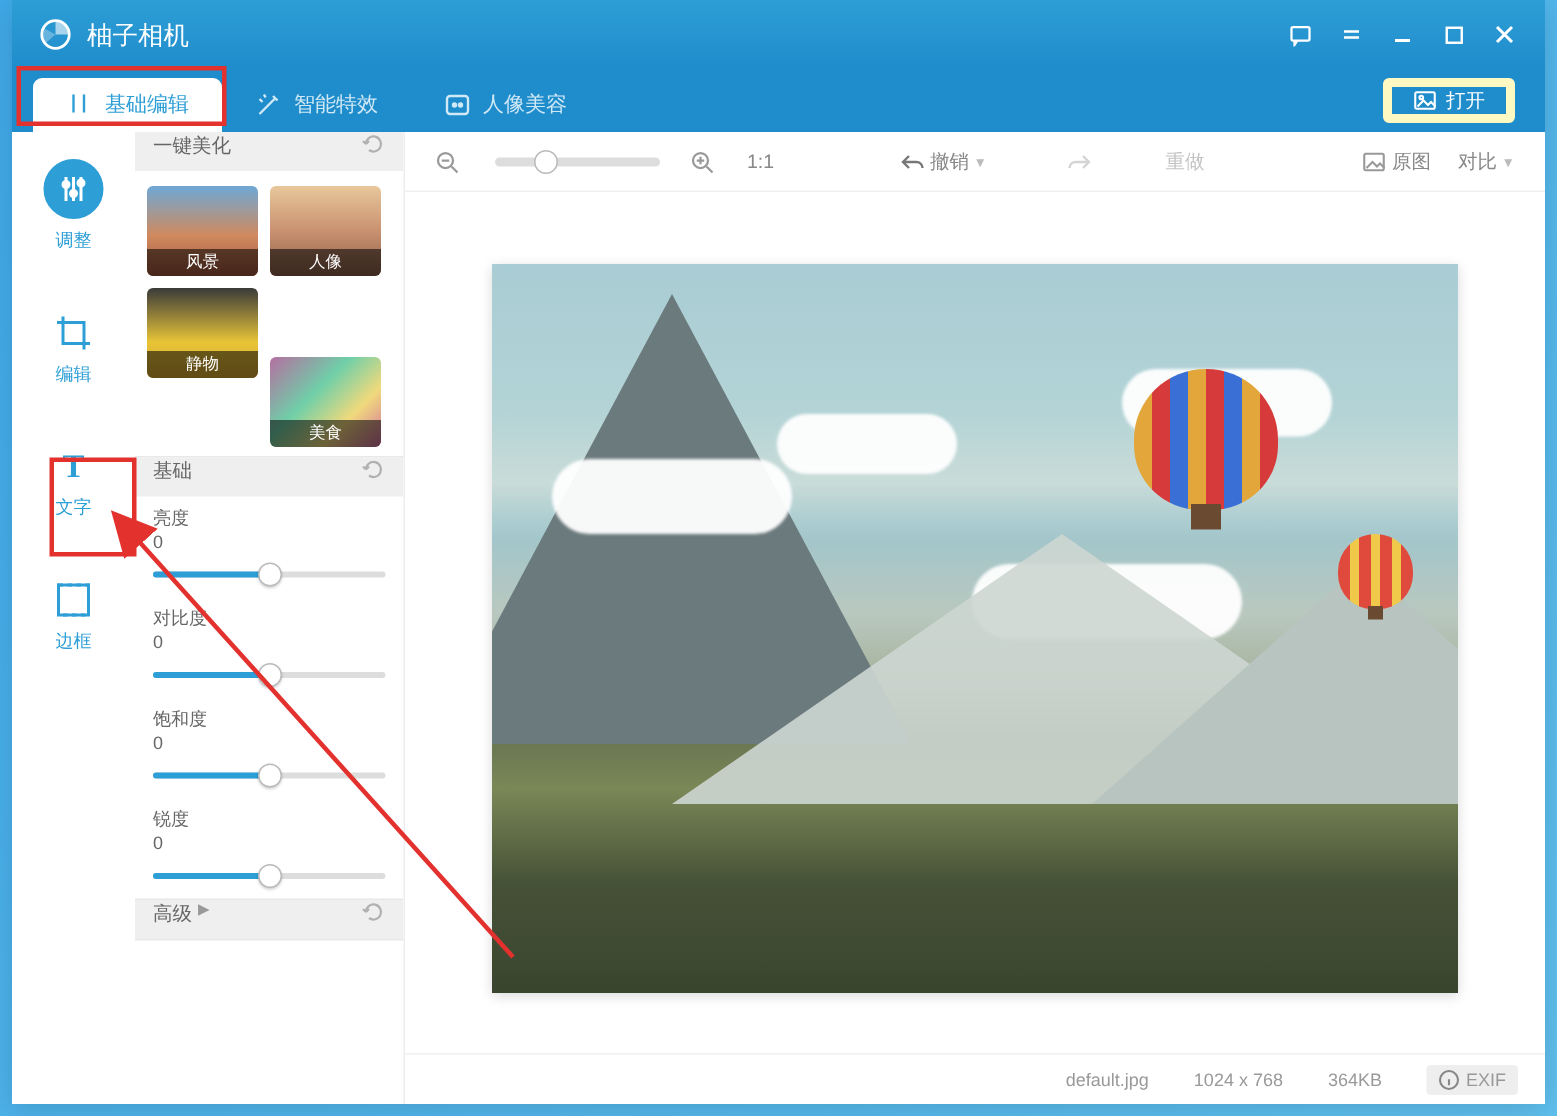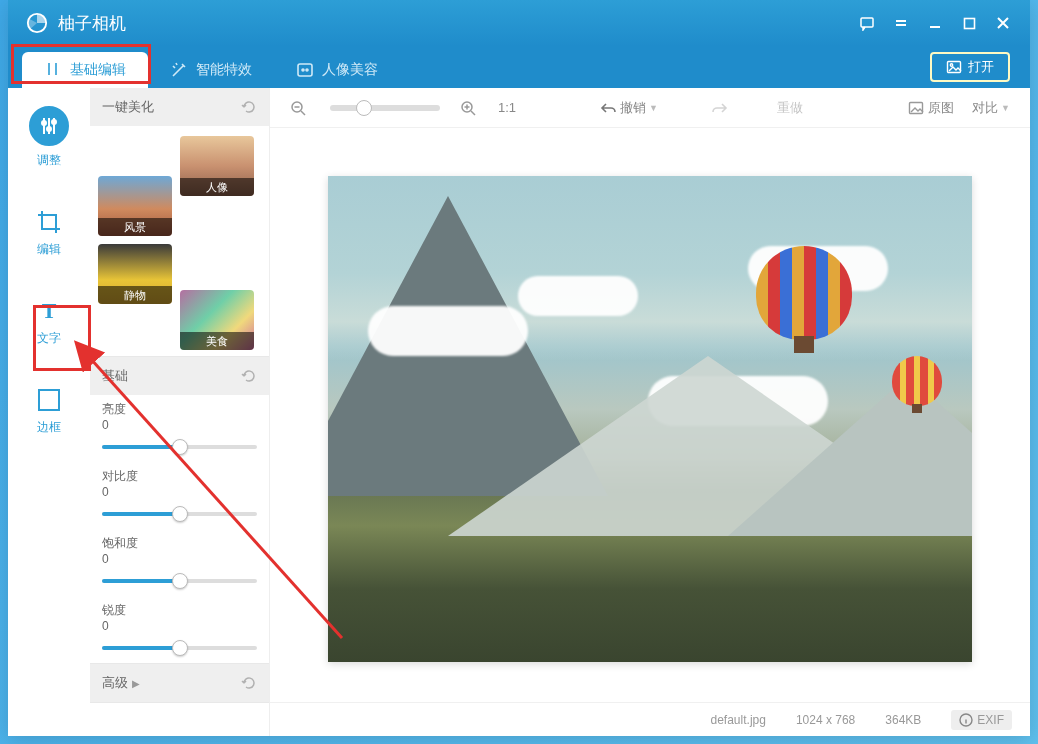--- a/index.html
+++ b/index.html
@@ -8,41 +8,41 @@
 .titlebar { height:46px; background:linear-gradient(#2d9ed6,#1f8ccb); display:flex; align-items:center; padding:0 10px 0 18px; color:#fff; }
 .titlebar .logo { width:22px; height:22px; margin-right:10px; }
 .titlebar .app-title { font-size:17px; flex:1; }
 .titlebar .win-btn { width:34px; height:46px; display:flex; align-items:center; justify-content:center; cursor:pointer; }
 .titlebar .win-btn svg { stroke:#fff; }
 .tabbar { height:42px; background:#1f8ccb; display:flex; align-items:flex-end; padding:0 14px; position:relative; }
 .tabbar .tab { height:36px; padding:0 22px; display:flex; align-items:center; color:#cfe9f7; font-size:14px; cursor:pointer; }
 .tabbar .tab.active { background:#fff; color:#2d9ed6; border-radius:6px 6px 0 0;margin-top:14px; }
 .tabbar .tab .t-icon { width:18px; height:18px; margin-right:8px; }
 .tab-spacer { flex:1; }
-.topbtn { height:30px; margin:0 6px 6px; padding:0 14px; border:2px solid #fef9c3; border-radius:4px; color:#fff; display:flex; align-items:center; font-size:13px; cursor:pointer; }
+.topbtn { height:30px; margin:0 6px 6px; padding:0 14px; border:6px solid #fef9c3; border-radius:4px; color:#fff; display:flex; align-items:center; font-size:13px; cursor:pointer; }
 .topbtn .t-icon { width:16px; height:16px; margin-right:6px; }
 .red-box-1 { position:absolute; left:3px; top:-2px; width:140px; height:40px; border:3px solid #e3312e; pointer-events:none; }
 
 .content { display:flex; height:648px; }
 .side-icons { width:82px; background:#fff; padding-top:18px; }
 .side-item { display:flex; flex-direction:column; align-items:center; color:#2d9ed6; font-size:12px; margin-bottom:40px; cursor:pointer; }
 .side-item .circle { width:40px; height:40px; border:2px solid #2d9ed6; border-radius:50%; display:flex; align-items:center; justify-content:center; margin-bottom:6px; }
 .side-item.active .circle { background:#2d9ed6; }
 .side-item .glyph { font-size:22px; color:#2d9ed6; margin-bottom:6px; font-weight:bold; font-family:Georgia,serif; }
 .red-box-2 { position:absolute; left:25px; top:305px; width:58px; height:66px; border:3px solid #e3312e; pointer-events:none; }
 
 .panel { width:180px; background:#fff; border-right:1px solid #eee; overflow:hidden; }
 .panel-section { border-bottom:1px solid #e8e8e8; }
-.panel-head { height:38px; background:#efefef; display:flex; align-items:center; padding:0 12px; font-size:13px; color:#666; }
+.panel-head { height:26px; background:#efefef; display:flex; padding:0 12px; font-size:13px; color:#666; }
 .panel-head .reset { margin-left:auto; width:16px; height:16px; opacity:.6; cursor:pointer; }
 .panel-head .chev { margin-left:4px; font-size:10px; color:#999; }
 .thumbs { display:flex; flex-wrap:wrap; padding:10px 8px 6px; gap:8px; }
 .thumb { width:74px; height:60px; border-radius:4px; overflow:hidden; position:relative; cursor:pointer; }
 .thumb .cap { position:absolute; left:0; right:0; bottom:0; height:18px; background:rgba(0,0,0,.55); color:#fff; font-size:11px; text-align:center; line-height:18px; }
-.th1 { background:linear-gradient(180deg,#6ea8d6 0%,#d08a5e 55%,#a0563d 100%);margin-top:40px; }
+.th1 { background:linear-gradient(180deg,#6ea8d6 0%,#d08a5e 55%,#a0563d 100%); }
 .th2 { background:linear-gradient(180deg,#e8c79b 0%,#c99170 50%,#8b5f4a 100%); }
 .th3 { background:linear-gradient(180deg,#3a3a3a 0%,#e8c437 60%,#d6a82f 100%); }
 .th4 { background:linear-gradient(135deg,#b56fa1 0%,#6fcfa8 40%,#f0d97c 70%,#d16fa0 100%);margin-top:46px; }
 
 .ctrl-row { padding:6px 12px 2px; font-size:12px; color:#666; }
 .ctrl-row .lbl-row { display:flex; justify-content:space-between; margin-bottom:6px;flex-direction:column; }
 .slider { height:18px; position:relative; margin:2px 0 4px; }
 .slider .track { position:absolute; left:0; right:0; top:7px; height:4px; background:#ddd; border-radius:2px; }
 .slider .fill { position:absolute; left:0; top:7px; height:4px; background:#2d9ed6; border-radius:2px; }
 .slider .knob { position:absolute; top:1px; width:16px; height:16px; background:#fff; border:1px solid #bbb; border-radius:50%; box-shadow:0 1px 2px rgba(0,0,0,.2); cursor:pointer; }

